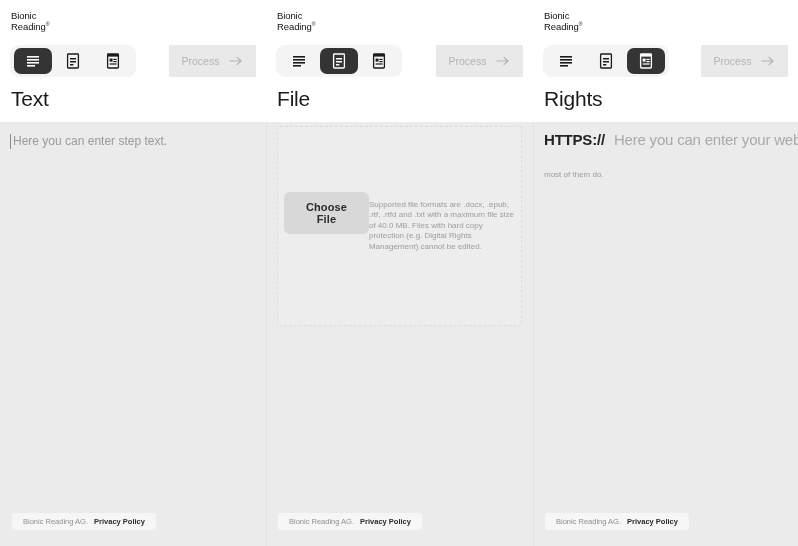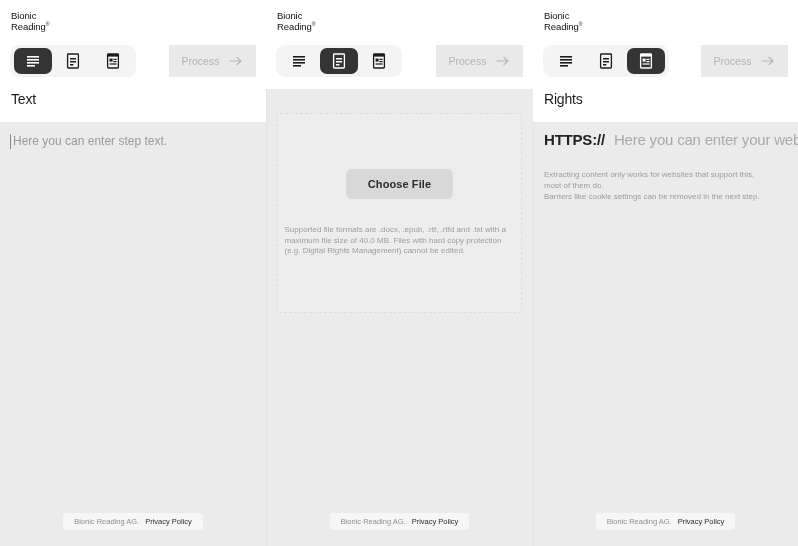--- a/index.html
+++ b/index.html
@@ -110,21 +110,21 @@
     cursor: default;
     padding: 0;
   }
   .process-btn .arrow {
     display: inline-block;
     width: 14px;
     height: 12px;
   }
 
   .panel-title {
-    font-size: 14px;
+    font-size: 21px;
     line-height: 22px;
     color: #1b1b1b;
     font-weight: 400;
     margin: 11px 0 0 11px;
     letter-spacing: -0.2px;
   }
 
   
   .panel-body {
     flex: 1 1 auto;
@@ -166,27 +166,27 @@
     line-height: 16px;
     color: #9a9a9a;
     margin-left: 2px;
   }
 
   
   .dropzone {
     position: absolute;
     left: 11px;
     right: 11px;
-    top: 24px;
+    top: 4px;
     height: 200px;
     border: 1px dashed #dcdcdc;
     border-radius: 3px;
     background: #ededed;
     display: flex;
-    flex-direction: column;
+    flex-direction: row;
     align-items: center;
     justify-content: center;
     box-sizing: border-box;
     padding: 0 6px;
   }
 
   .choose-file-btn {
     background: #d8d8d8;
     border: none;
     border-radius: 6px;
@@ -233,42 +233,42 @@
     font-size: 8px;
     line-height: 11px;
     color: #9c9c9c;
     margin: 21px 12px 0 11px;
   }
 
   
   .footer {
     position: absolute;
     bottom: 0;
-    left: 0;
+    left: 12px;
     right: 0;
     height: 33px;
     display: flex;
     align-items: flex-start;
-    justify-content: center;
+    justify-content: flex-start;
     pointer-events: none;
   }
   .footer-pill {
     background: #f6f6f6;
     border-radius: 3px;
     padding: 4px 11px;
     font-size: 7.5px;
     color: #8e8e8e;
     display: flex;
     gap: 6px;
     align-items: center;
     pointer-events: auto;
     white-space: nowrap;
   }
   .footer-pill .privacy {
-    font-weight: 400;
+    font-weight: 700;
     color: #2b2b2b;
     cursor: pointer;
   }
 </style>
 </head>
 <body>
 
 <div class="app">
 
   <section class="panel panel-1">
@@ -398,20 +398,21 @@
         <button class="process-btn">
           <span>Process</span>
           <span class="arrow">
             <svg width="14" height="12" viewBox="0 0 14 12">
               <path d="M1 6 H12 M8 2.4 L12 6 L8 9.6" fill="none" stroke="#b3b3b3" stroke-width="1.2" stroke-linecap="round" stroke-linejoin="round"></path>
             </svg>
           </span>
         </button>
       </div>
 
+      <h1 class="panel-title">File</h1>
     </div>
 
     <div class="panel-body">
       <div class="dropzone">
         <button class="choose-file-btn">Choose File</button>
         <div class="file-hint">Supported file formats are .docx, .epub, .rtf, .rtfd and .txt with a maximum file size of 40.0 MB. Files with hard copy protection (e.g. Digital Rights Management) cannot be edited.</div>
       </div>
 
       <div class="footer">
         <div class="footer-pill">
@@ -483,23 +484,21 @@
       <h1 class="panel-title">Rights</h1>
     </div>
 
     <div class="panel-body">
       <div class="url-row">
         <span class="url-scheme">HTTPS://</span>
         <span class="url-placeholder">Here you can enter your website l</span>
       </div>
 
       <div class="web-hint">
-        <div>Extracting content only works for websites that support this,</div>
         <div>most of them do.</div>
-        <div>Barriers like cookie settings can be removed in the next step.</div>
       </div>
 
       <div class="footer">
         <div class="footer-pill">
           <span>Bionic Reading AG.</span>
           <span class="privacy">Privacy Policy</span>
         </div>
       </div>
     </div>
   </section>

